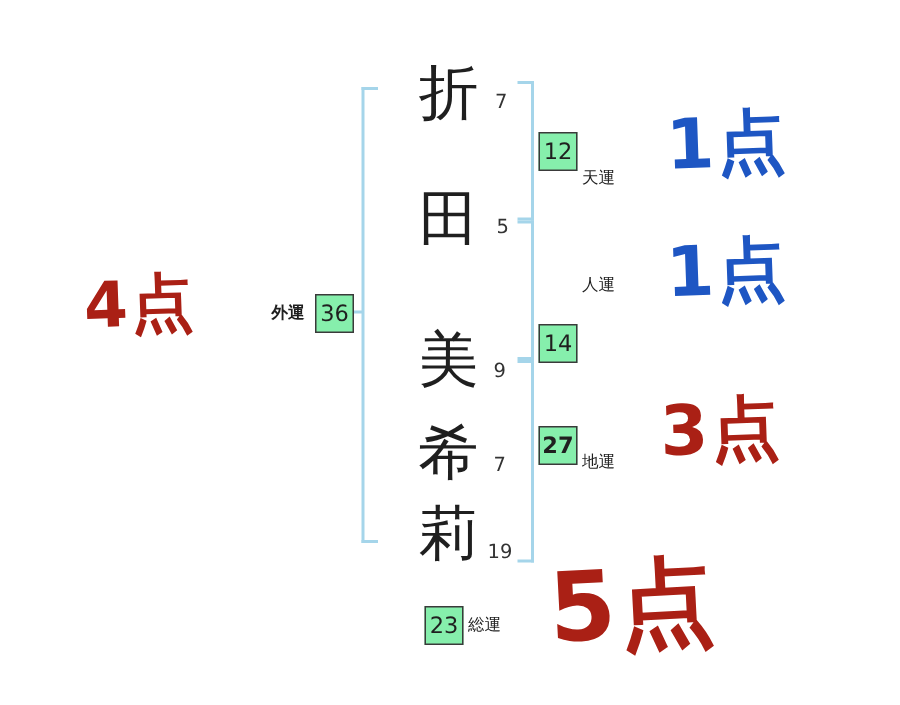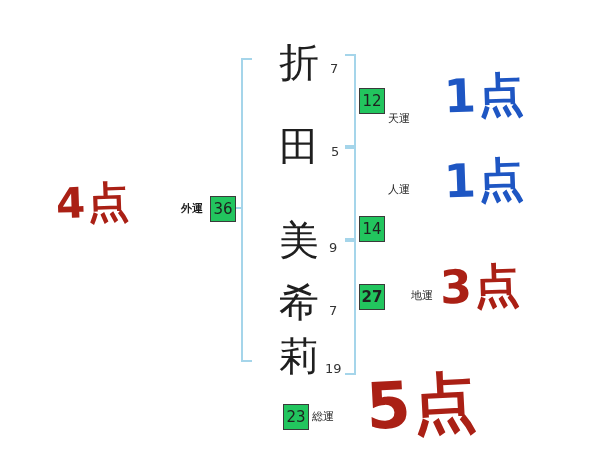--- a/index.html
+++ b/index.html
@@ -37,21 +37,21 @@
     border-top:2px solid #a5d5ea;
     border-bottom:2px solid #a5d5ea;
   }
   .tick{position:absolute;height:2px;background:#a5d5ea;}
 
   
   .fbox{
     position:absolute;
     width:24px;height:24px;
     border:1.5px solid #3a3a3a;
-    background:#22c55e;
+    background:#86efac;
     display:flex;align-items:center;justify-content:center;
     font-size:15px;color:#1f1f1f;
   }
   .flabel{
     position:absolute;
     font-size:11px;color:#1f1f1f;line-height:1;
   }
 
   
   .score{
@@ -101,21 +101,21 @@
   <div class="bracket open-left" style="left:345px;top:147px;height:89px;"></div>
   <div class="bracket open-left" style="left:345px;top:240px;height:131px;"></div>
 
   <div class="fbox" style="left:359px;top:88px;">12</div>
   <span class="flabel" style="left:388px;top:113px;">天運</span>
 
   <div class="fbox" style="left:359px;top:177px;margin-top:39px;">14</div>
   <span class="flabel" style="left:388px;top:184px;">人運</span>
 
   <div class="fbox" style="left:359px;top:284px;font-weight:bold;">27</div>
-  <span class="flabel" style="left:388px;top:290px;margin-left:23px;">地運</span>
+  <span class="flabel" style="left:388px;top:302px;">地運</span>
 
   <div class="fbox" style="left:283px;top:404px;">23</div>
   <span class="flabel" style="left:312px;top:411px;">総運</span>
 
   <div class="score blue s-heaven">1点</div>
   <div class="score blue s-person">1点</div>
   <div class="score red s-earth">3点</div>
   <div class="score red s-total">5点</div>
 
 </div>

